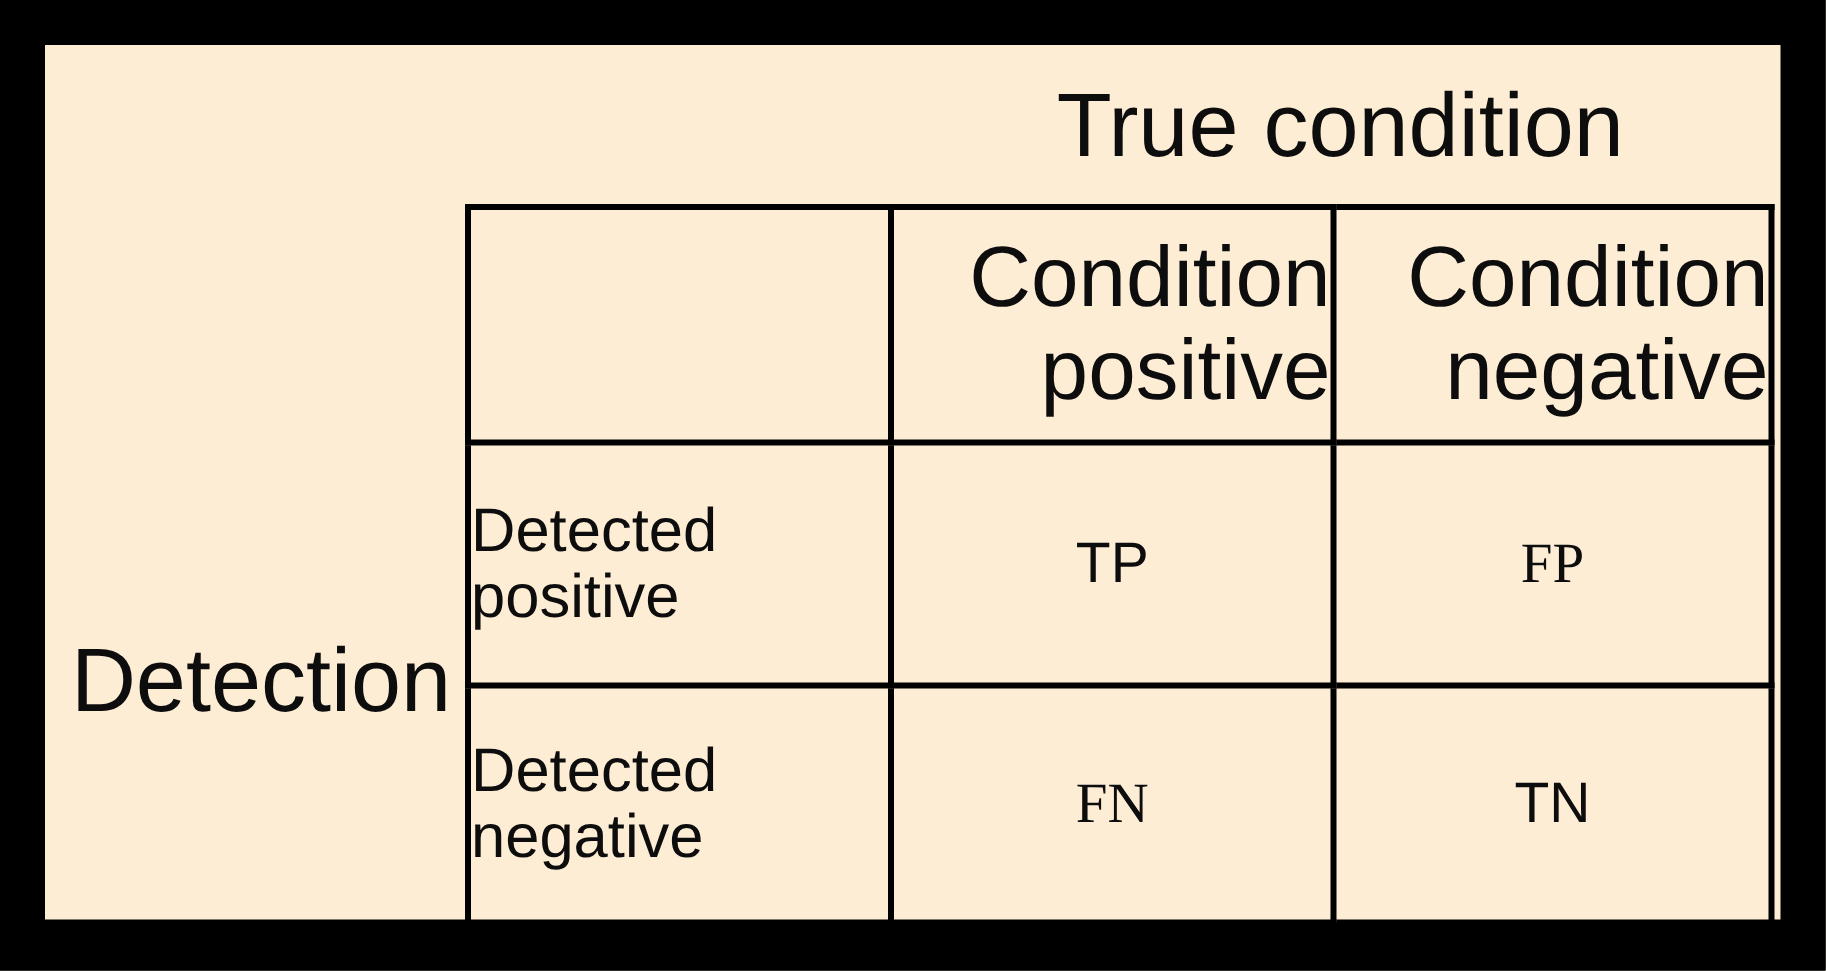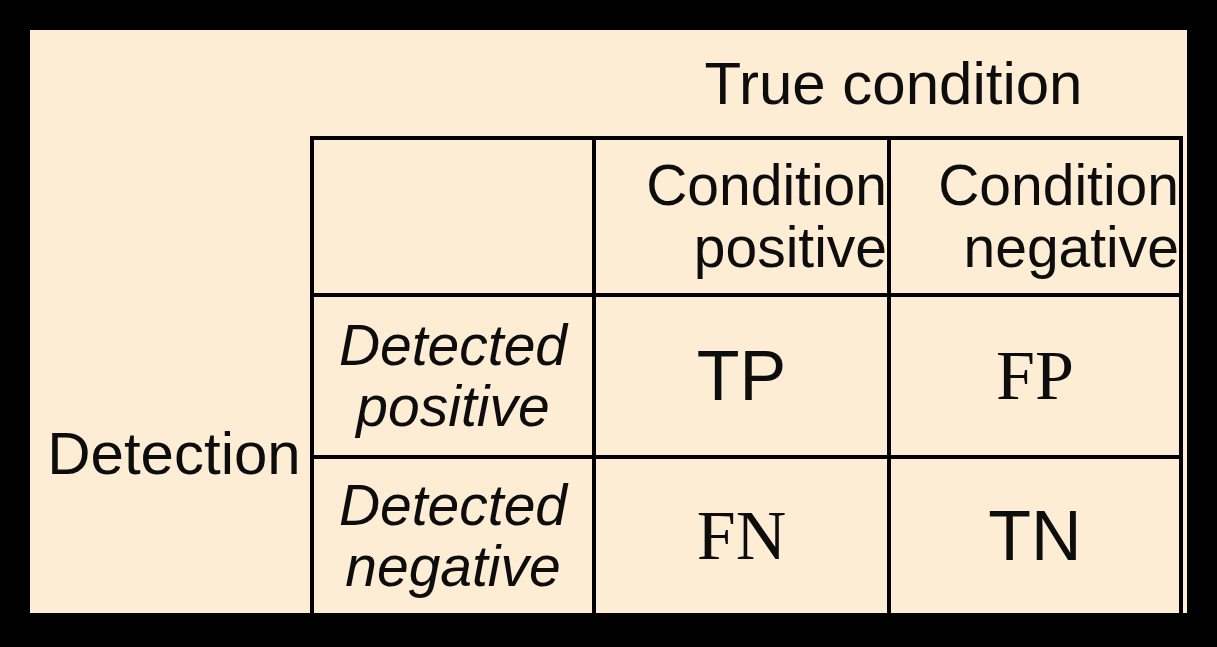--- a/index.html
+++ b/index.html
@@ -71,29 +71,28 @@
   col.c1 { width: 282px; }
   col.c2 { width: 295px; }
   col.c3 { width: 292px; }
   td.col-hdr {
     text-align: right;
     padding-right: 14px;
     font-size: 57px;
     line-height: 1.08;
   }
   td.row-hdr {
-    text-align: center;
+    text-align: left;
     padding-right: 50px;
-    font-size: 57px;
+    font-size: 41px;
     line-height: 1.07;
-    font-style: italic;
   }
   td.value-cell {
     text-align: center;
-    font-size: 70px;
+    font-size: 38px;
   }
   td[data-type="good"] { background: var(--good, #A0CE5F); }
   td[data-type="bad"]  { background: var(--bad,  #E85150); font-family: Liberation Serif, serif; }
 </style>
 </head>
 <body>
 
 <div class="frame">
   <div class="panel">
 

